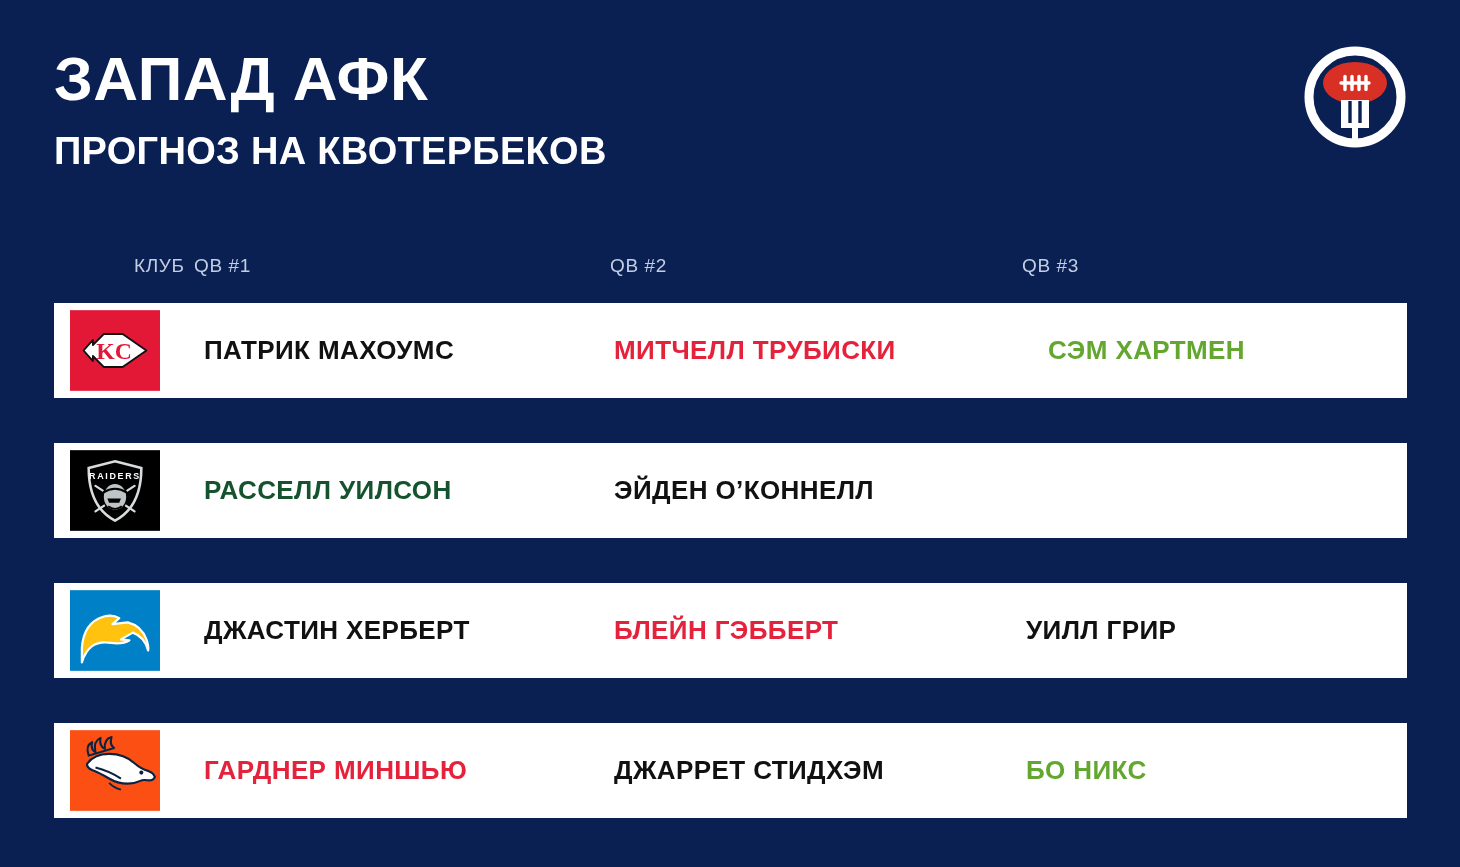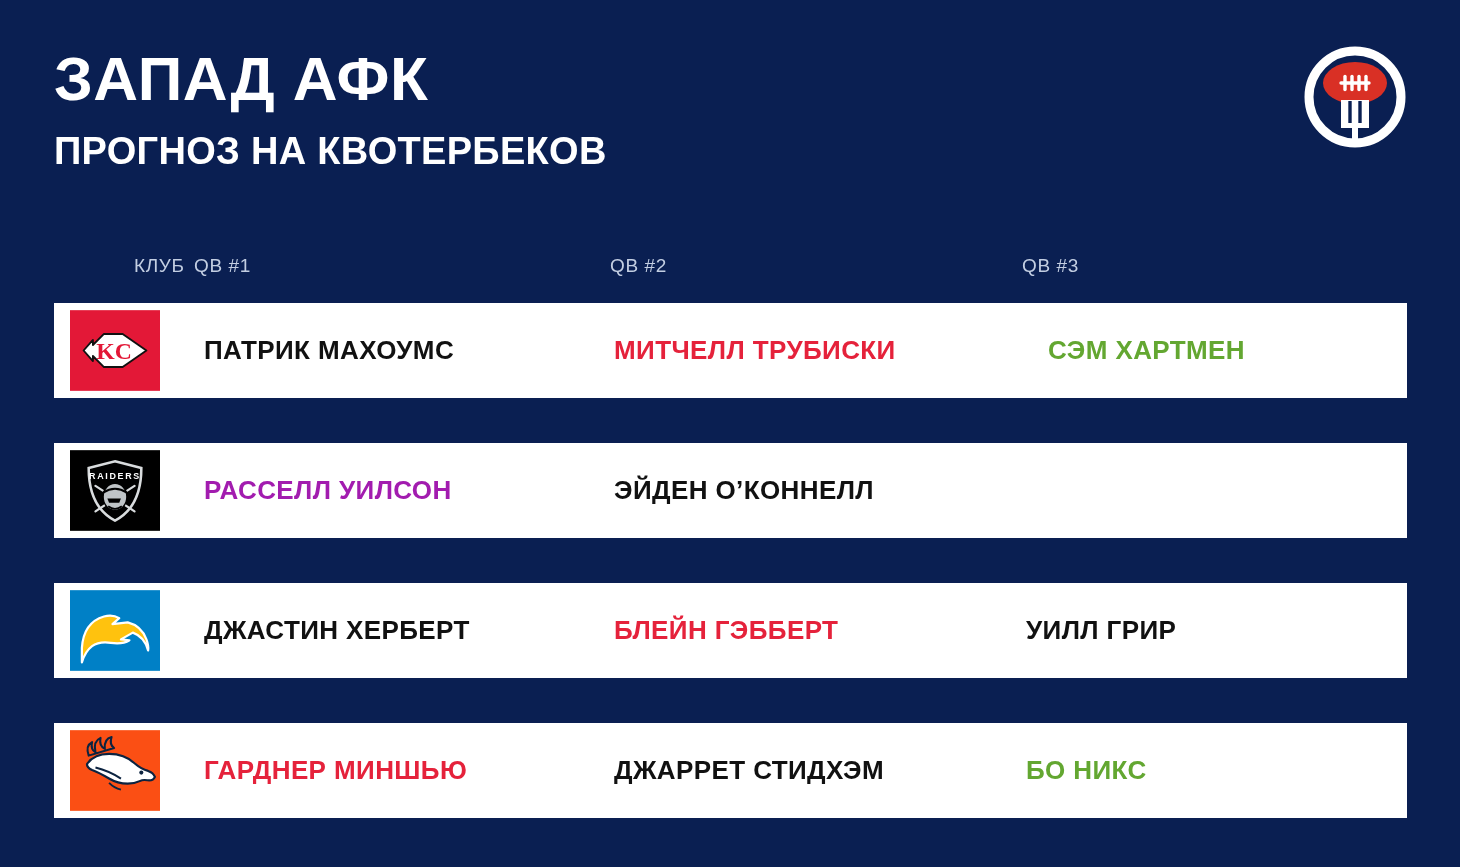--- a/index.html
+++ b/index.html
@@ -183,21 +183,21 @@
         <g stroke="#D9DCDE" stroke-width="2.6" stroke-linecap="round">
           <line x1="30" y1="42" x2="76" y2="72"></line>
           <line x1="76" y1="42" x2="30" y2="72"></line>
         </g>
         <ellipse cx="53" cy="55" rx="14" ry="16" fill="#BFC4C7" stroke="#000000" stroke-width="1.6"></ellipse>
         <path d="M39 50 q14 -9 28 0" fill="none" stroke="#000000" stroke-width="2.4"></path>
         <path d="M44 57 l16 0 l-2 5 l-12 0 z" fill="#000000"></path>
         <path d="M45 66 q8 6 16 0" fill="none" stroke="#000000" stroke-width="2"></path>
       </svg>
     </div>
-    <div class="name-cell c1" style="color: #a21caf;">РАССЕЛЛ УИЛСОН</div>
+    <div class="name-cell c1" style="color: #14532d;">РАССЕЛЛ УИЛСОН</div>
     <div class="name-cell c2" style="color: rgb(17, 17, 17);">ЭЙДЕН О’КОННЕЛЛ</div>
   </div>
 
   <div class="row">
     <div class="logo-cell">
       <svg class="team-svg" viewBox="0 0 106 95" aria-hidden="true">
         <rect width="106" height="95" fill="#0080C6"></rect>
         <path d="M14 68 q2 -30 26 -37 q10 -3 18 2 l-8 7 l18 -2 q16 4 22 20 q3 8 2 13
                  q-4 -16 -18 -21 l-14 8 l10 1 q-8 5 -22 3 q-14 -2 -22 4 q-8 6 -12 19 Z" fill="#FFC20E" stroke="#FFFFFF" stroke-width="2.6" stroke-linejoin="round"></path>
       </svg>

